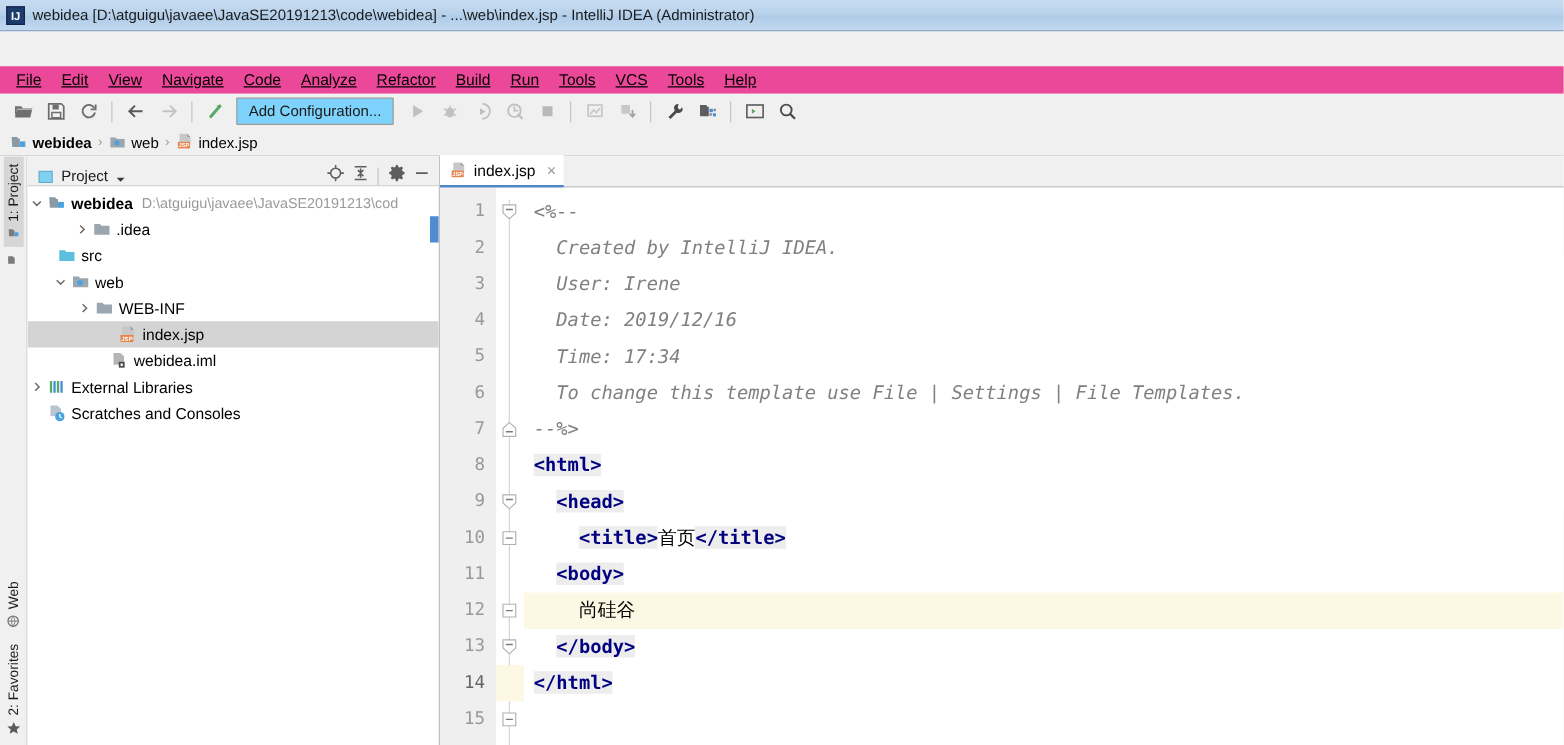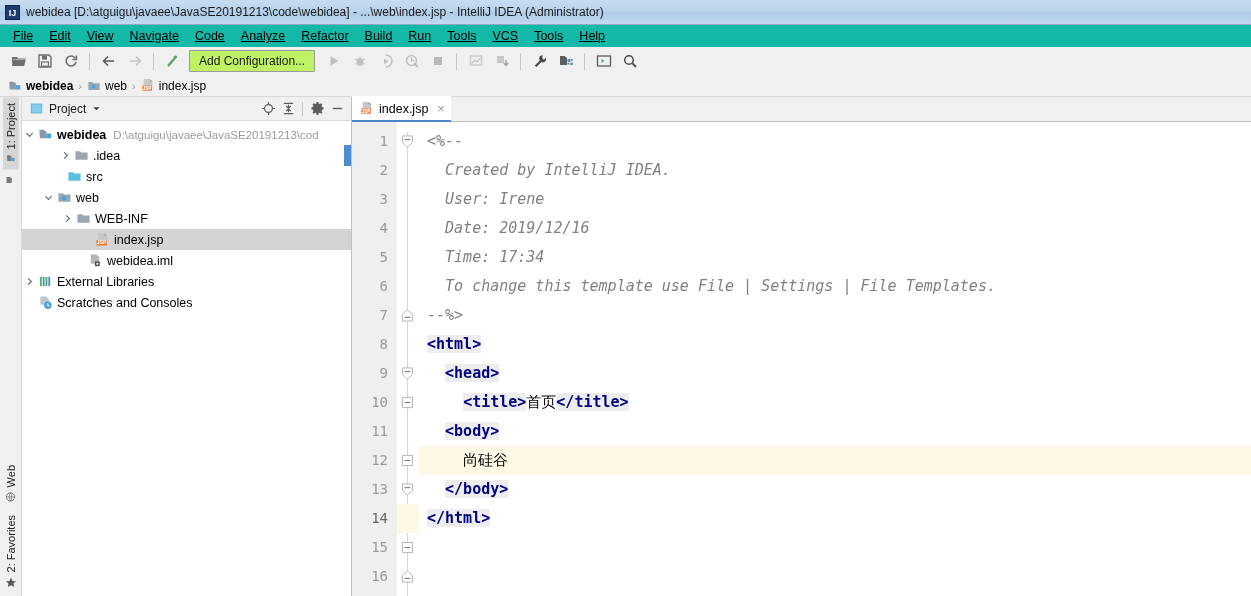--- a/index.html
+++ b/index.html
@@ -21,38 +21,38 @@
   .ij-logo {
     width: 15px; height: 15px; background: #1d3c6e; color: #fff;
     font-size: 9px; font-weight: bold; line-height: 15px; text-align: center;
     font-family: "Liberation Sans", sans-serif; margin-right: 6px;
     border: 1px solid #12264a;
   }
   .titletext { font-size: 12px; color: #1a1a1a; white-space: nowrap; }
 
   
   .menubar {
-    height: 22px; flex: 0 0 22px; background: #14b8a6;
-    display: flex; align-items: center; padding-left: 5px;
+    height: 22px; flex: 0 0 22px; background: #ec4899;
+    display: flex; align-items: center; padding-left: 5px; margin-top: 28px;
   }
   .menuitem { padding: 2px 8px; font-size: 12.5px; color: #000; cursor: default; white-space: nowrap; }
   .menuitem u { text-decoration: underline; }
 
   
   .toolbar {
     height: 28px; flex: 0 0 28px; background: #f0f0f0;
     display: flex; align-items: center; padding-left: 6px; gap: 1px;
   }
   .tbtn {
     width: 25px; height: 24px; display: flex; align-items: center; justify-content: center;
     cursor: default;
   }
   .tsep { width: 1px; height: 17px; background: #c6c6c6; margin: 0 5px; }
   .runconfig {
-    height: 22px; border: 1px solid #9a9a9a; background: #bef264;
+    height: 22px; border: 1px solid #9a9a9a; background: #7dd3fc;
     display: flex; align-items: center; padding: 0 9px; font-size: 12px;
     color: #1a1a1a; margin: 0 5px 0 3px; border-radius: 1px; white-space: nowrap;
   }
 
   
   .navbar {
     height: 22px; flex: 0 0 22px; background: #f0f0f0;
     display: flex; align-items: center; padding-left: 8px;
     border-bottom: 1px solid #d7d7d7;
   }
@@ -80,21 +80,21 @@
   .strip-bot { position: absolute; bottom: 2px; left: 0; width: 22px; display: flex; flex-direction: column; align-items: center; }
 
   
   .project-panel {
     width: 330px; flex: 0 0 330px; background: #fff;
     display: flex; flex-direction: column; border-right: 1px solid #c0c0c0;
     position: relative;
   }
   .panel-header {
     height: 24px; flex: 0 0 24px; background: #f0f0f0;
-    display: flex; align-items: center; padding: 0 4px 0 8px;
+    display: flex; align-items: flex-end; padding: 0 4px 0 8px;
     border-bottom: 1px solid #d7d7d7;
   }
   .panel-title { font-size: 12px; color: #1a1a1a; margin-left: 6px; }
   .ph-spacer { flex: 1 1 auto; }
   .ph-btn { width: 20px; height: 20px; display: flex; align-items: center; justify-content: center; cursor: default; }
   .ph-sep { width: 1px; height: 14px; background: #c6c6c6; margin: 0 4px; }
 
   .tree { flex: 1 1 auto; overflow: hidden; padding-top: 3px; position: relative; }
   .trow {
     height: 21px; display: flex; align-items: center; font-size: 12.5px;
@@ -426,21 +426,21 @@
               </svg>
             </span>
           <span class="ticon">
               <svg width="15" height="15" viewBox="0 0 16 16">
                 <path d="M1.5 3.5h5l1 1.3h7V12.5h-13z" fill="#9aa7b0"></path>
               </svg>
             </span>
           <span class="tlabel">.idea</span>
         </div>
 
-        <div class="trow" style="padding-left:29px">
+        <div class="trow" style="padding-left:8px">
           <span class="tarrow"></span>
           <span class="ticon">
               <svg width="15" height="15" viewBox="0 0 16 16">
                 <path d="M1.5 3.5h5l1 1.3h7V12.5h-13z" fill="#5bc0de"></path>
               </svg>
             </span>
           <span class="tlabel">src</span>
         </div>
 
         <div class="trow" style="padding-left:19px">

